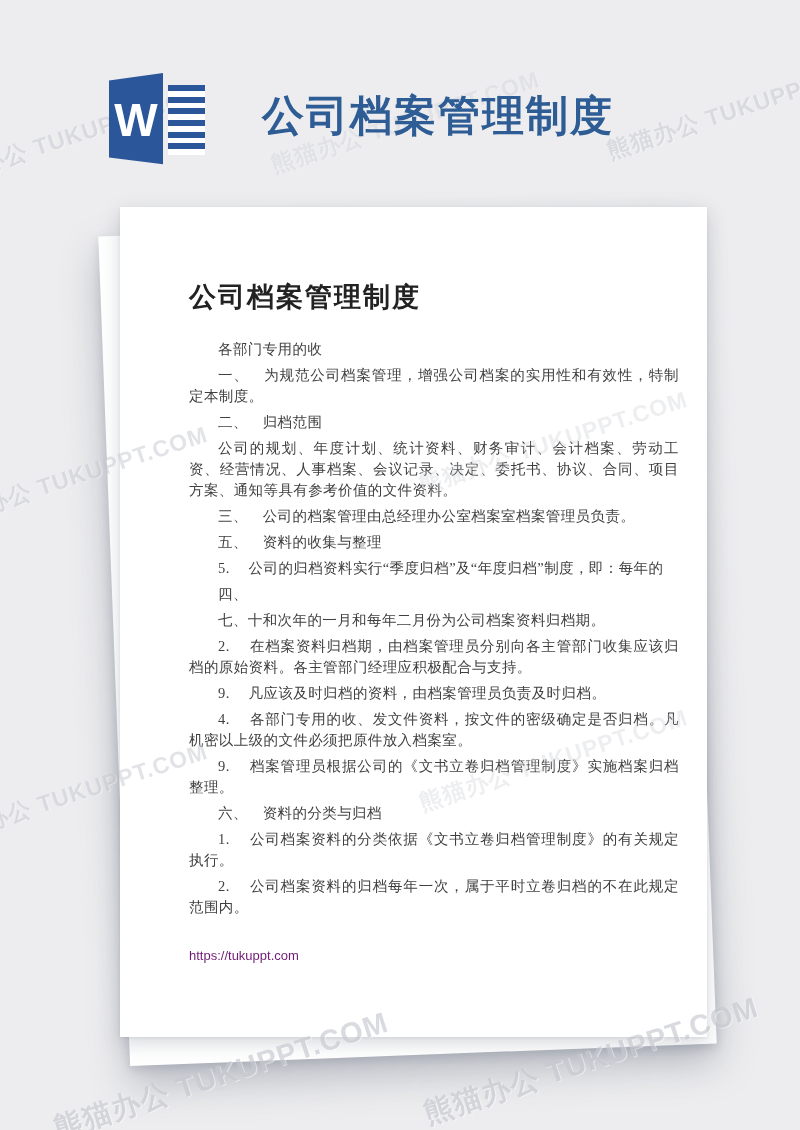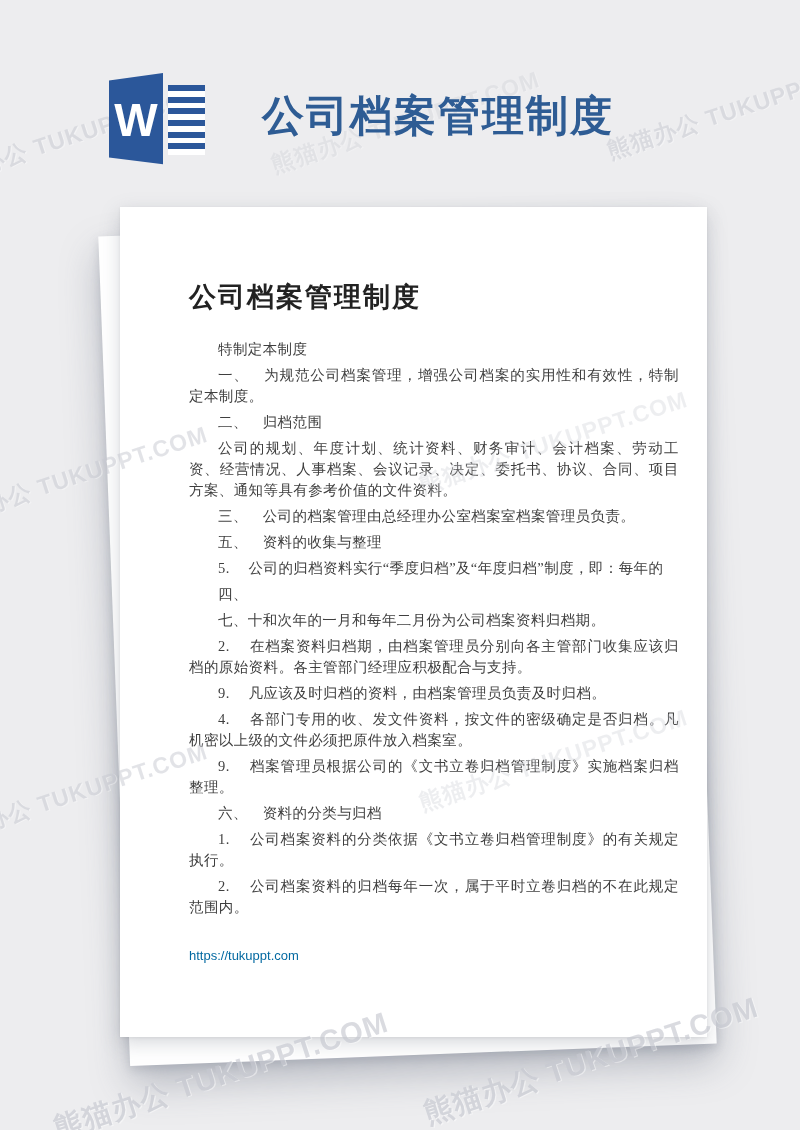--- a/index.html
+++ b/index.html
@@ -54,21 +54,21 @@
   .para{
     margin:0 0 5px 0;width:490px;
     font-family:"Liberation Serif", serif;
     font-size:14.5px;line-height:21px;color:#3f3f3f;
     text-indent:2em;letter-spacing:0.4px;
     text-align:justify;
   }
   .footer-url{
     margin-top:30px;
     font-family:"Liberation Sans", sans-serif;
-    font-size:13px;color:#0369a1;
+    font-size:13px;color:#701a75;
   }
 
   
   .wm{
     position:absolute;z-index:2;
     transform:rotate(-18deg);transform-origin:left center;
     font-family:"Liberation Sans", sans-serif;
     font-size:23px;font-weight:bold;letter-spacing:1px;
     color:#c7c9d1;opacity:0.5;white-space:nowrap;
     text-shadow:1px 1px 0 rgba(255,255,255,0.7);
@@ -89,21 +89,21 @@
       </div>
       <div class="stripes"></div>
     </div>
     <h1 class="page-title">公司档案管理制度</h1>
   </div>
 
   <div class="doc-stack">
     <div class="page back"></div>
     <div class="page main">
       <h2 class="doc-title">公司档案管理制度</h2>
-      <p class="para">特制定本制度</p>
+      <p class="para">各部门专用的收</p>
       <p class="para">一、　为规范公司档案管理，增强公司档案的实用性和有效性，特制定本制度。</p>
       <p class="para">二、　归档范围</p>
       <p class="para">公司的规划、年度计划、统计资料、财务审计、会计档案、劳动工资、经营情况、人事档案、会议记录、决定、委托书、协议、合同、项目方案、通知等具有参考价值的文件资料。</p>
       <p class="para">三、　公司的档案管理由总经理办公室档案室档案管理员负责。</p>
       <p class="para">五、　资料的收集与整理</p>
       <p class="para">5.　 公司的归档资料实行“季度归档”及“年度归档”制度，即：每年的</p>
       <p class="para">四、</p>
       <p class="para">七、十和次年的一月和每年二月份为公司档案资料归档期。</p>
       <p class="para">2.　 在档案资料归档期，由档案管理员分别向各主管部门收集应该归档的原始资料。各主管部门经理应积极配合与支持。</p>
       <p class="para">9.　 凡应该及时归档的资料，由档案管理员负责及时归档。</p>

